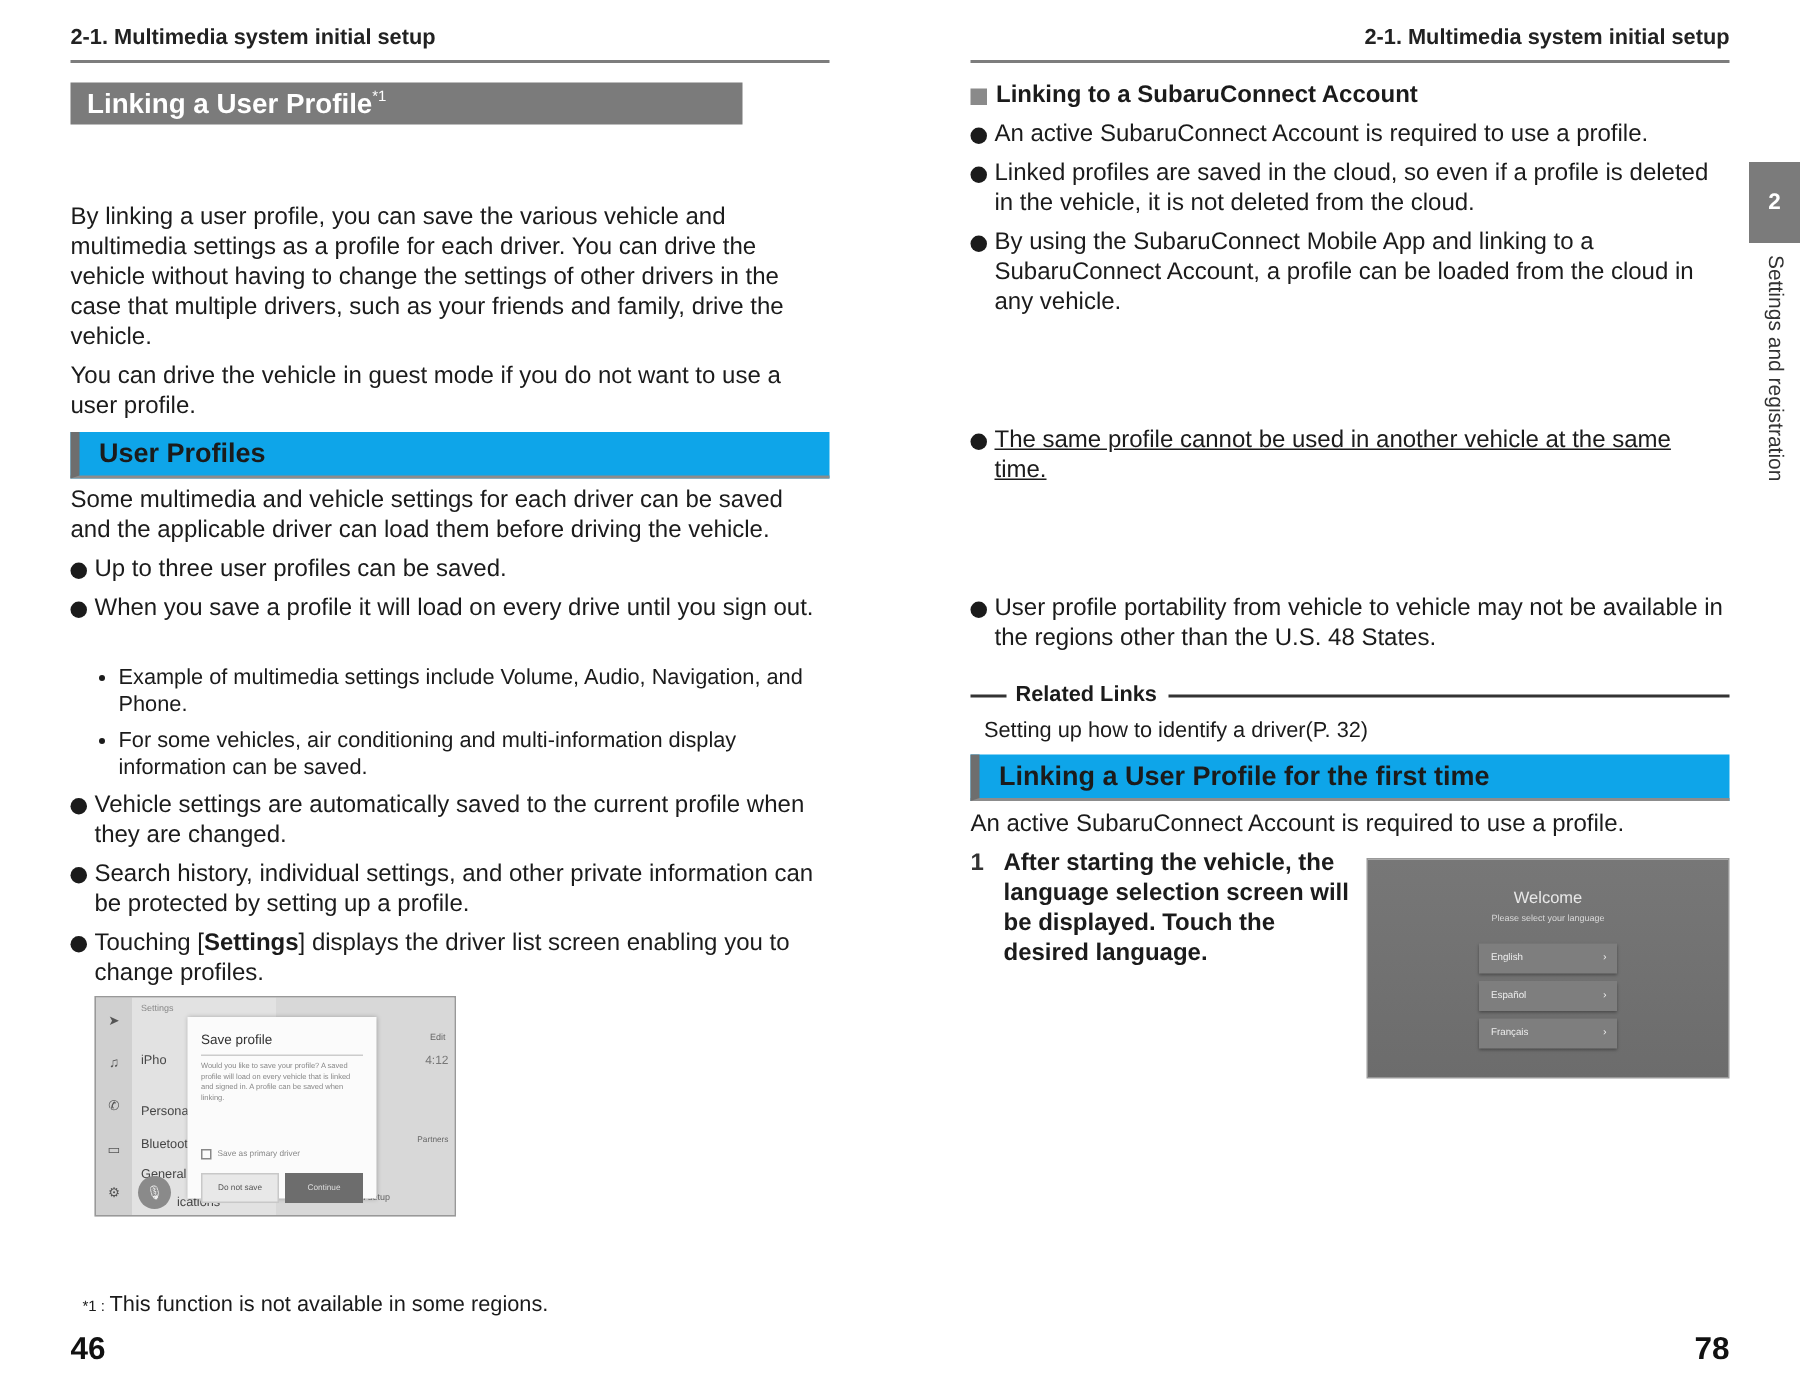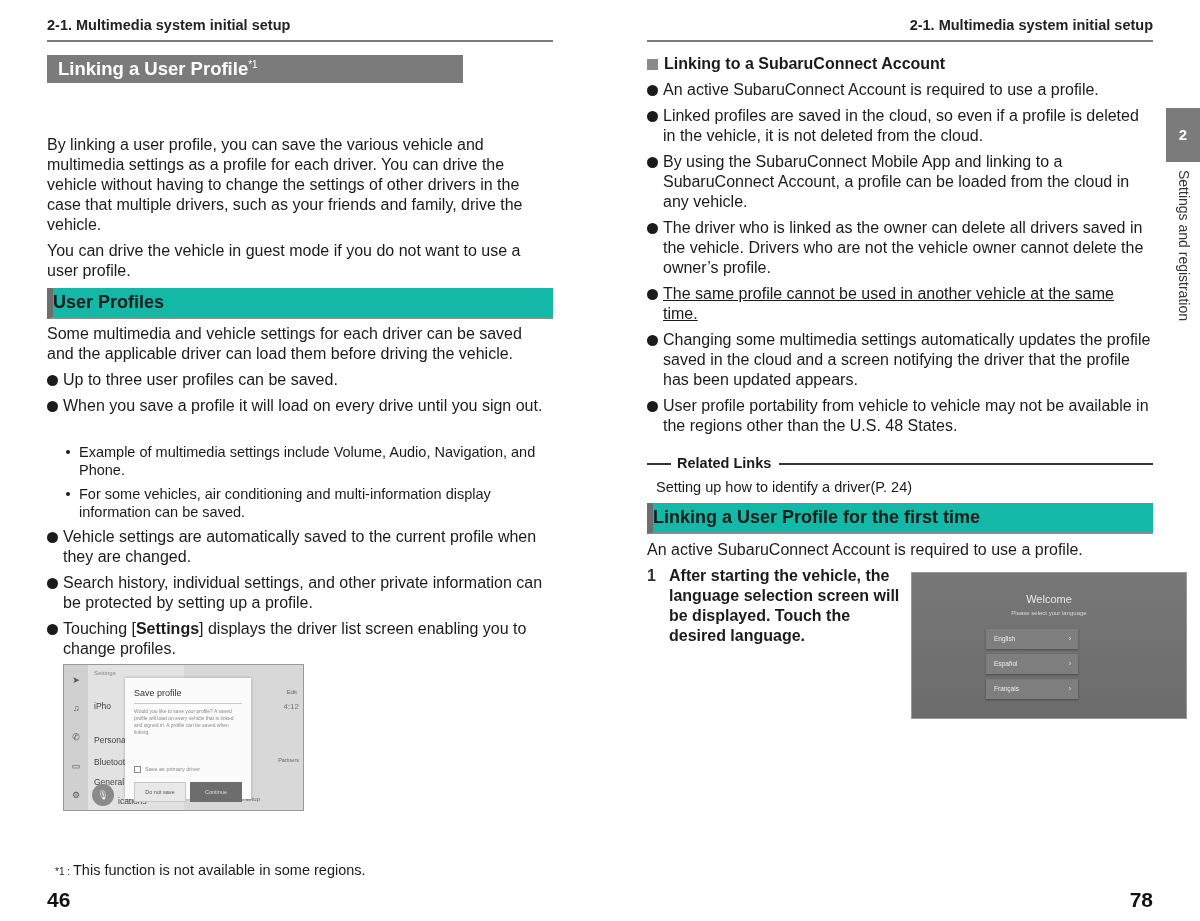--- a/index.html
+++ b/index.html
@@ -10,28 +10,28 @@
   .page { position:absolute; top:0; height:921px; }
   .left { left:47px; width:506px; }
   .right { left:647px; width:506px; }
 
   .running-head { position:absolute; top:17px; font-size:14.5px; font-weight:bold; color:#222; }
   .left .running-head { left:0; }
   .right .running-head { right:0; }
   .head-rule { position:absolute; top:40px; left:0; width:506px; height:2px; background:#7d7d7d; }
 
   .h1 {
-    position:absolute; left:0; width:416px; height:28px; background:#7b7b7b; color:#fff;
+    position:absolute; left:0; width:448px; height:28px; background:#7b7b7b; color:#fff;
     font-size:18.5px; font-weight:bold; line-height:28px; padding-left:11px; box-sizing:border-box;
   }
   .h1 sup { font-size:10px; font-weight:normal; vertical-align:top; position:relative; top:-4px; }
 
   .h2 {
-    position:absolute; left:0; width:506px; height:31px; background:#14b8a6; color:#1b1b1b;
-    font-size:18px; font-weight:bold; line-height:29px; box-sizing:border-box;
+    position:absolute; left:0; width:506px; height:31px; background:#0ea5e9; color:#1b1b1b;
+    font-size:18px; font-weight:bold; line-height:29px; padding-left:13px; box-sizing:border-box;
     border-left:6px solid #6e6e6e; border-bottom:2px solid #8c8c8c;
   }
 
   .para { position:absolute; left:0; width:506px; font-size:16px; line-height:20px; margin:0; }
   .bullet { position:absolute; left:0; width:506px; font-size:16px; line-height:20px; padding-left:16px; box-sizing:border-box; }
   .bullet .dot { position:absolute; left:0; top:5px; width:11px; height:11px; border-radius:50%; background:#1b1b1b; }
   .sub { position:absolute; left:18px; width:488px; font-size:14.5px; line-height:18px; padding-left:14px; box-sizing:border-box; }
   .sub .sdot { position:absolute; left:1px; top:7px; width:4px; height:4px; border-radius:50%; background:#1b1b1b; }
 
   .sq-head { position:absolute; left:0; font-size:16px; font-weight:bold; padding-left:17px; line-height:20px; }
@@ -66,21 +66,21 @@
   .shot1 .dlg-title { position:absolute; left:9px; top:10px; font-size:9px; color:#333; }
   .shot1 .dlg-rule { position:absolute; left:9px; right:9px; top:25px; height:1px; background:#ccc; }
   .shot1 .dlg-body { position:absolute; left:9px; top:30px; right:8px; font-size:5px; line-height:7px; color:#888; }
   .shot1 .dlg-check { position:absolute; left:9px; top:88px; font-size:5.5px; color:#888; }
   .shot1 .dlg-check i { display:inline-block; width:5px; height:5px; border:1px solid #888; margin-right:4px; vertical-align:middle; }
   .shot1 .btn-a { position:absolute; left:9px; top:104px; width:52px; height:20px; background:#e8e8e8; border:1px solid #c8c8c8; box-sizing:border-box; font-size:5.5px; line-height:18px; text-align:center; color:#555; }
   .shot1 .btn-b { position:absolute; left:65px; top:104px; width:52px; height:20px; background:#6d6d6d; font-size:5.5px; line-height:20px; text-align:center; color:#ddd; }
   .shot1 .mic { position:absolute; left:28px; top:119px; width:22px; height:22px; border-radius:50%; background:#8a8a8a; color:#eee; text-align:center; line-height:22px; font-size:9px; }
 
   
-  .shot2 { position:absolute; left:911px; top:572px; width:276px; height:147px; background:linear-gradient(180deg,#777 0%,#6c6c6c 100%); border:1px solid #999; box-sizing:border-box; }
+  .shot2 { position:absolute; left:911px; top:572px; width:242px; height:147px; background:linear-gradient(180deg,#777 0%,#6c6c6c 100%); border:1px solid #999; box-sizing:border-box; }
   .shot2 .w-title { position:absolute; left:0; right:0; top:20px; text-align:center; font-size:11px; color:#e8e8e8; }
   .shot2 .w-sub { position:absolute; left:0; right:0; top:37px; text-align:center; font-size:6px; color:#d8d8d8; }
   .shot2 .lang { position:absolute; left:74px; width:92px; height:20px; background:#7e7e7e; box-shadow:0 1px 2px rgba(0,0,0,0.35); color:#eee; font-size:6.5px; line-height:20px; padding-left:8px; box-sizing:border-box; }
   .shot2 .lang .chev { position:absolute; right:7px; top:0; font-size:7px; }
 </style>
 </head>
 <body>
 
 <div class="page left">
   <div class="running-head">2-1. Multimedia system initial setup</div>
@@ -144,31 +144,29 @@
 
 <div class="page right">
   <div class="running-head">2-1. Multimedia system initial setup</div>
   <div class="head-rule"></div>
 
   <div class="sq-head" style="top:54px;"><span class="sq"></span><span>Linking to a SubaruConnect Account</span></div>
 
   <div class="bullet" style="top:80px;"><span class="dot"></span><span>An active SubaruConnect Account is required to use a profile.</span></div>
   <div class="bullet" style="top:106px;"><span class="dot"></span><span>Linked profiles are saved in the cloud, so even if a profile is deleted in the vehicle, it is not deleted from the cloud.</span></div>
   <div class="bullet" style="top:152px;"><span class="dot"></span><span>By using the SubaruConnect Mobile App and linking to a SubaruConnect Account, a profile can be loaded from the cloud in any vehicle.</span></div>
-  <div class="bullet" style="top:218px;"><span class="dot"></span><span>The driver who is linked as the owner can delete all drivers saved in the vehicle. Drivers who are not the vehicle owner cannot delete the owner’s profile.</span></div>
   <div class="bullet" style="top:284px;text-decoration:underline;"><span class="dot"></span><span>The same profile cannot be used in another vehicle at the same time.</span></div>
-  <div class="bullet" style="top:330px;"><span class="dot"></span><span>Changing some multimedia settings automatically updates the profile saved in the cloud and a screen notifying the driver that the profile has been updated appears.</span></div>
   <div class="bullet" style="top:396px;"><span class="dot"></span><span>User profile portability from vehicle to vehicle may not be available in the regions other than the U.S. 48 States.</span></div>
 
   <div class="related">
     <span class="line-l"></span>
     <span class="label">Related Links</span>
     <span class="line-r"></span>
   </div>
-  <div class="related-link">Setting up how to identify a driver(P. 24)</div>
+  <div class="related-link">Setting up how to identify a driver(P. 32)</div>
 
   <div class="h2" style="top:503px;">Linking a User Profile for the first time</div>
   <p class="para" style="top:540px;">An active SubaruConnect Account is required to use a profile.</p>
 
   <div class="step"><span class="num">1</span><span>After starting the vehicle, the language selection screen will be displayed. Touch the desired language.</span></div>
 
   <div class="pagenum" style="right:0;">78</div>
 </div>
 
 <div class="shot2">

